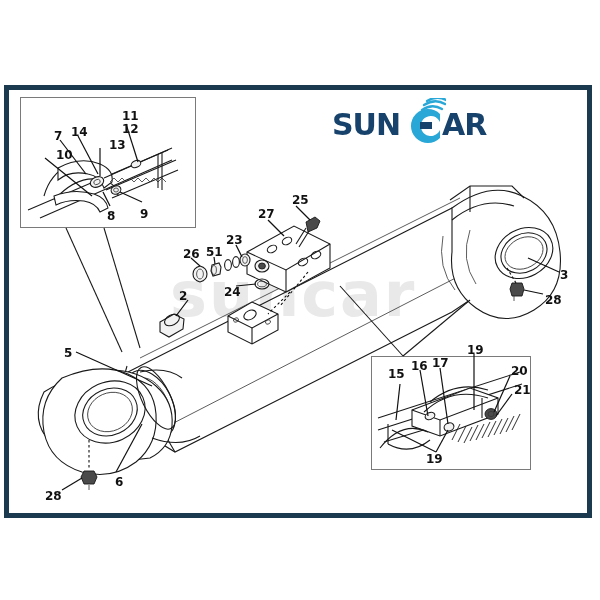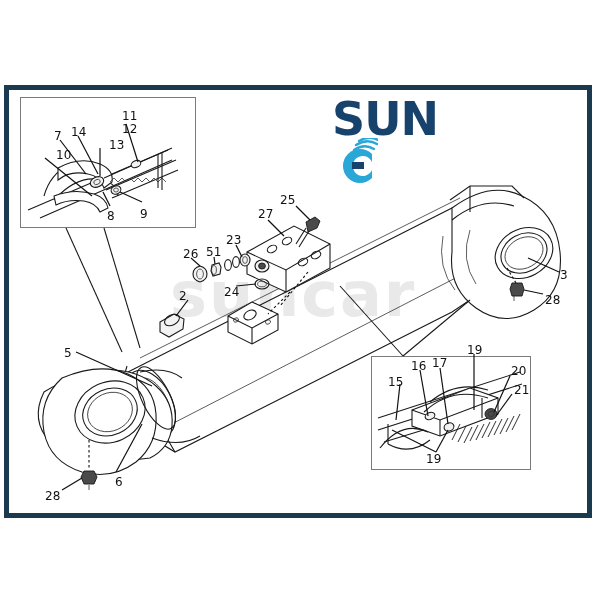--- a/index.html
+++ b/index.html
@@ -8,24 +8,23 @@
 
   
   #frame{
     position:absolute;left:4px;top:85px;width:588px;height:433px;
     border:5px solid #1b3a4f;background:#ffffff;box-sizing:border-box;
   }
 
   
   #logo{
     position:absolute;left:332px;top:96px;height:52px;
-    display:flex;align-items:flex-start;letter-spacing:-1px;
-    font-weight:bold;font-size:46px;line-height:46px;
+    display:flex;align-items:flex-end;letter-spacing:-1px;
+    font-weight:bold;font-size:30px;line-height:46px;
     font-family:"DejaVu Sans",sans-serif;
-    flex-direction:column;
   }
   .logo-dark{color:#17426b;}
   #logo .c-wrap{position:relative;display:inline-block;width:42px;height:46px;}
   #logo .c-wrap svg{position:absolute;left:0;top:-4px;}
 
   
   #watermark{
     position:absolute;left:170px;top:258px;
     font-size:62px;font-weight:bold;color:#e9e9e9;
     font-family:"DejaVu Sans",sans-serif;
@@ -43,21 +42,21 @@
   .ln-thin{fill:none;stroke:#333;stroke-width:0.8;}
   .ln-lead{fill:none;stroke:#111;stroke-width:1.2;}
   .ln-dash{fill:none;stroke:#111;stroke-width:1.1;stroke-dasharray:2.5 2.5;}
   .fillw{fill:#ffffff;stroke:#1a1a1a;stroke-width:1.1;}
   .fillg{fill:#f2f2f2;stroke:#1a1a1a;stroke-width:1.1;}
   .filld{fill:#4a4a4a;stroke:#1a1a1a;stroke-width:0.9;}
 
   
   .num{
     position:absolute;font-family:"DejaVu Sans",sans-serif;
-    font-weight:normal;font-size:12px;color:#111;line-height:12px;
+    font-weight:bold;font-size:12px;color:#111;line-height:12px;
     white-space:nowrap;
   }
 </style>
 </head>
 <body>
 
 <div id="stage">
 
   <div id="frame"></div>
 
@@ -65,20 +64,21 @@
     <span class="logo-dark">SUN</span>
     <span class="c-wrap">
       <svg width="46" height="54" viewBox="0 0 46 54">
         <path d="M40 16 A17 17 0 1 0 40 40 L40 32 A10 10 0 1 1 40 24 Z" fill="#29a8d8"></path>
         <path d="M22 12 q10 -7 20 -1" fill="none" stroke="#29a8d8" stroke-width="2.4" stroke-linecap="round"></path>
         <path d="M24 7 q11 -7 21 -1" fill="none" stroke="#29a8d8" stroke-width="2.4" stroke-linecap="round"></path>
         <path d="M27 3 q10 -6 19 -1" fill="none" stroke="#29a8d8" stroke-width="2.4" stroke-linecap="round"></path>
         <rect x="20" y="24" width="12" height="7" fill="#17426b"></rect>
       </svg>
     </span>
+    <span class="logo-dark">AR</span>
   </div>
 
   <div id="watermark">suncar</div>
 
   <div class="detail-box" id="box-top-left"></div>
   <div class="detail-box" id="box-bottom-right"></div>
 
   <svg class="art" viewBox="0 0 600 600">
 
     <g>
@@ -292,31 +292,31 @@
   <div class="num" style="left:54px;top:130px">7</div>
   <div class="num" style="left:71px;top:126px">14</div>
   <div class="num" style="left:109px;top:139px">13</div>
   <div class="num" style="left:122px;top:110px">11</div>
   <div class="num" style="left:122px;top:123px">12</div>
   <div class="num" style="left:56px;top:149px">10</div>
   <div class="num" style="left:107px;top:210px">8</div>
   <div class="num" style="left:140px;top:208px">9</div>
 
   <div class="num" style="left:258px;top:208px">27</div>
-  <div class="num" style="left:280px;top:194px">25</div>
+  <div class="num" style="left:292px;top:194px">25</div>
   <div class="num" style="left:226px;top:234px">23</div>
   <div class="num" style="left:183px;top:248px">26</div>
   <div class="num" style="left:206px;top:246px">51</div>
   <div class="num" style="left:224px;top:286px">24</div>
   <div class="num" style="left:179px;top:290px">2</div>
 
   <div class="num" style="left:467px;top:344px">19</div>
   <div class="num" style="left:411px;top:360px">16</div>
   <div class="num" style="left:432px;top:357px">17</div>
-  <div class="num" style="left:388px;top:376px">15</div>
+  <div class="num" style="left:388px;top:368px">15</div>
   <div class="num" style="left:511px;top:365px">20</div>
   <div class="num" style="left:514px;top:384px">21</div>
   <div class="num" style="left:426px;top:453px">19</div>
 
   <div class="num" style="left:560px;top:269px">3</div>
   <div class="num" style="left:545px;top:294px">28</div>
   <div class="num" style="left:64px;top:347px">5</div>
   <div class="num" style="left:115px;top:476px">6</div>
   <div class="num" style="left:45px;top:490px">28</div>
 

